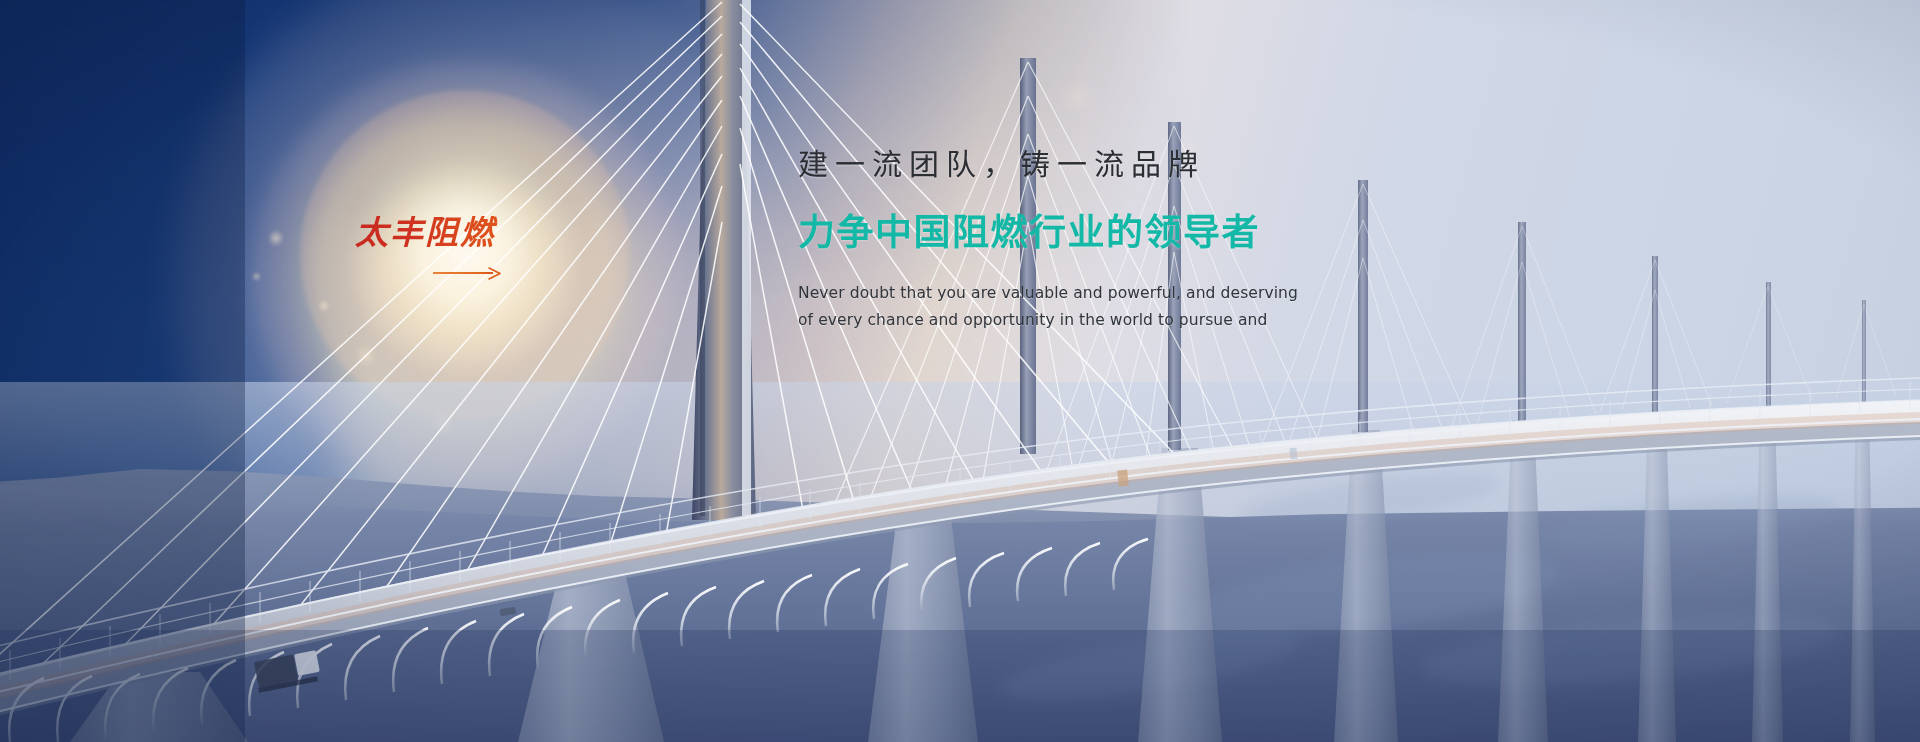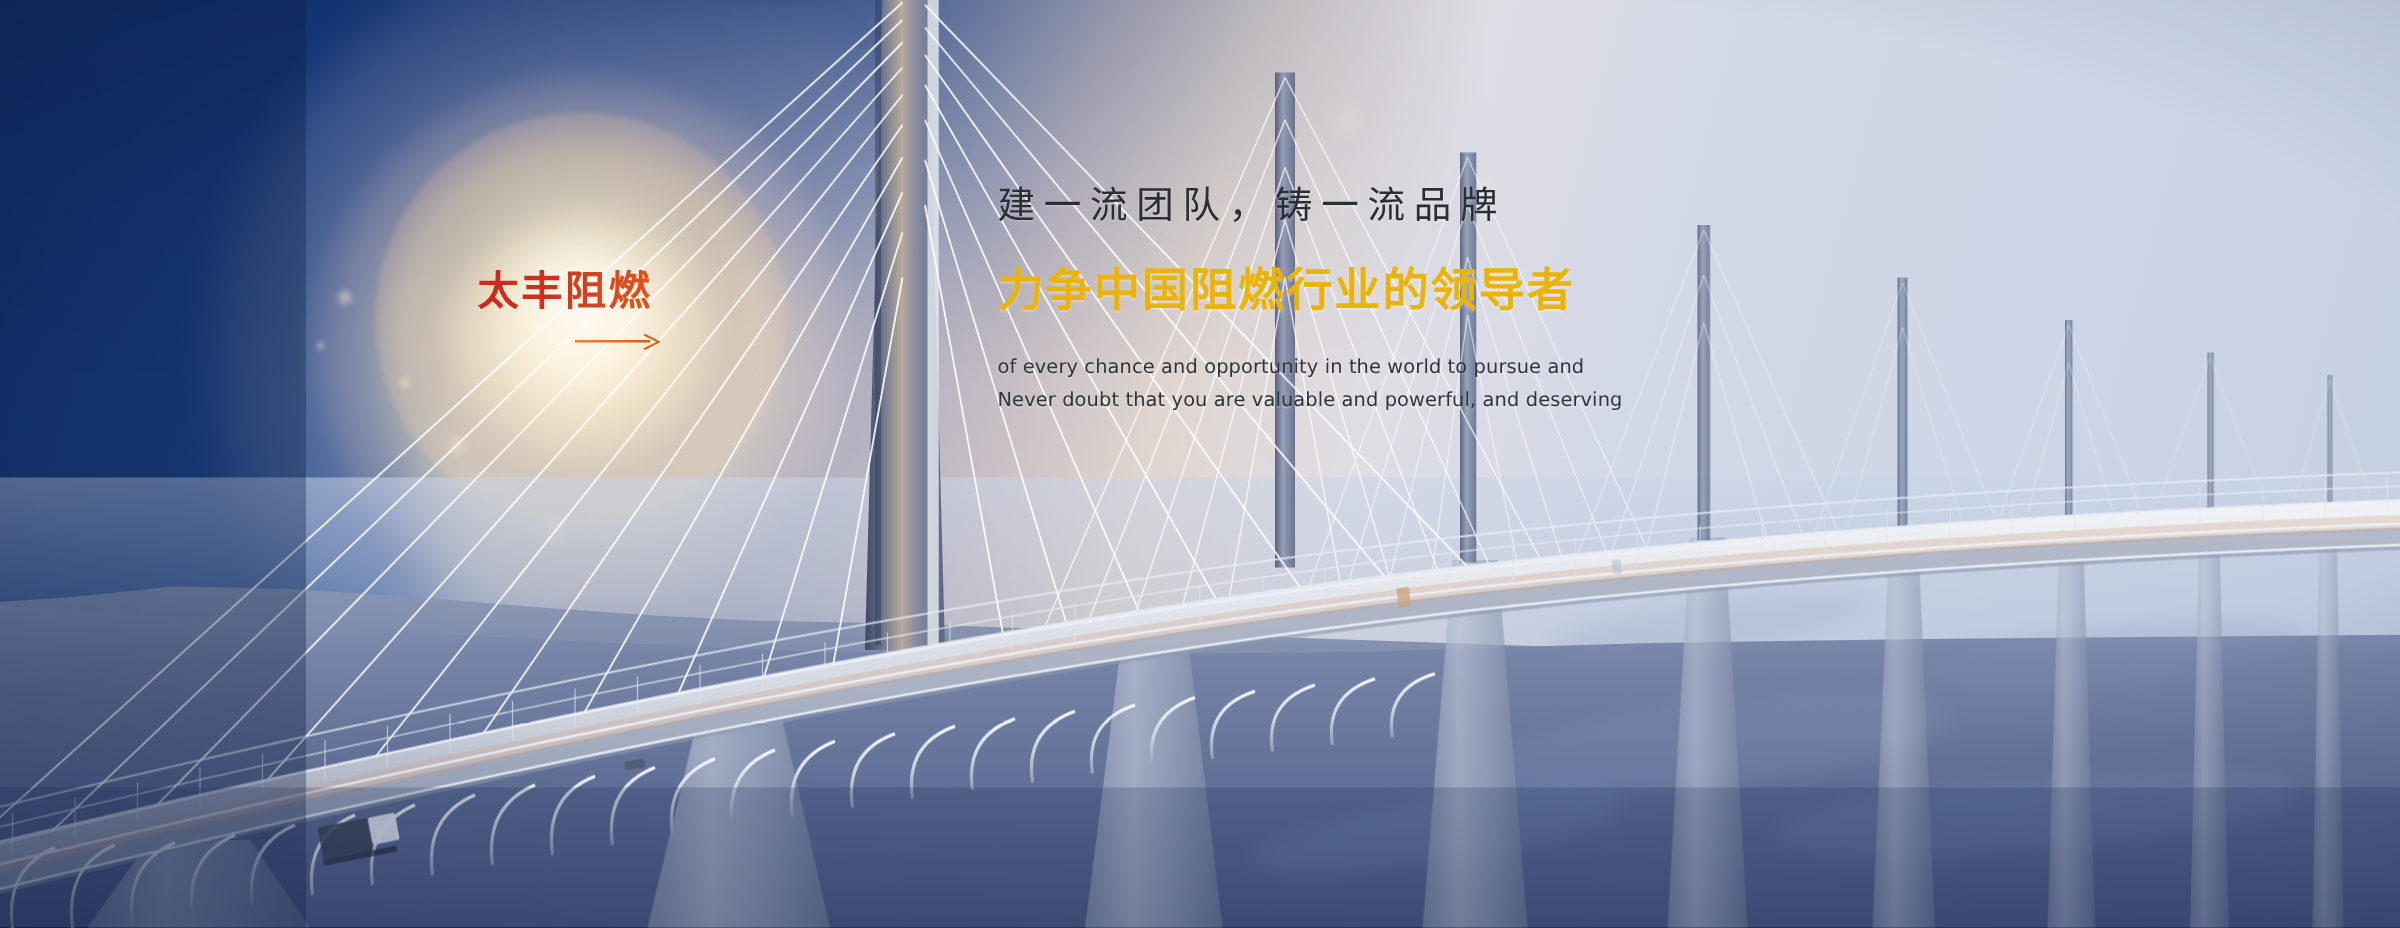--- a/index.html
+++ b/index.html
@@ -141,21 +141,21 @@
   }
   .vignette{
     position:absolute;inset:0;
     background:radial-gradient(ellipse 95% 80% at 52% 42%,rgba(0,0,0,0) 55%,rgba(12,24,54,.22) 100%);
   }
 
   
   .content{position:absolute;inset:0;}
 
   .logo-block{
-    position:absolute;left:382px;top:216px;width:160px;
+    position:absolute;left:355px;top:216px;width:160px;font-style:italic;
   }
   .logo-text{
     font-family:"DejaVu Sans","Liberation Sans",sans-serif;
     font-weight:700;
     font-size:33px;
     line-height:1;
     letter-spacing:2px;
     white-space:nowrap;
     background:linear-gradient(95deg,#c8281e 0%,#cf3220 36%,#da4a1e 68%,#e35a1c 100%);
     -webkit-background-clip:text;
@@ -186,21 +186,21 @@
     line-height:1;
     margin:0;
     white-space:nowrap;
     text-shadow:0 1px 2px rgba(255,255,255,.35);
   }
   .headline{
     font-family:"DejaVu Sans","Liberation Sans",sans-serif;
     font-size:37px;
     font-weight:700;
     letter-spacing:1.5px;
-    color:#eab308;
+    color:#14b8a6;
     line-height:1;
     margin:34px 0 0 0;
     white-space:nowrap;
     text-shadow:0 1px 2px rgba(255,255,255,.30);
   }
   .blurb{
     margin:29px 0 0 0;
     font-family:"DejaVu Sans","Liberation Sans",sans-serif;
     font-size:15.5px;
     font-weight:400;
@@ -491,19 +491,19 @@
         </svg>
       </div>
     </div>
 
     <div class="copy">
       <p class="tagline">建一流团队，铸一流品牌</p>
 
       <h1 class="headline">力争中国阻燃行业的领导者</h1>
 
       <p class="blurb">
+        <span>Never doubt that you are valuable and powerful, and deserving</span>
         <span> of every chance and opportunity in the world to pursue and</span>
-        <span>Never doubt that you are valuable and powerful, and deserving</span>
       </p>
     </div>
 
   </div>
 </div>
 
 </body></html>

